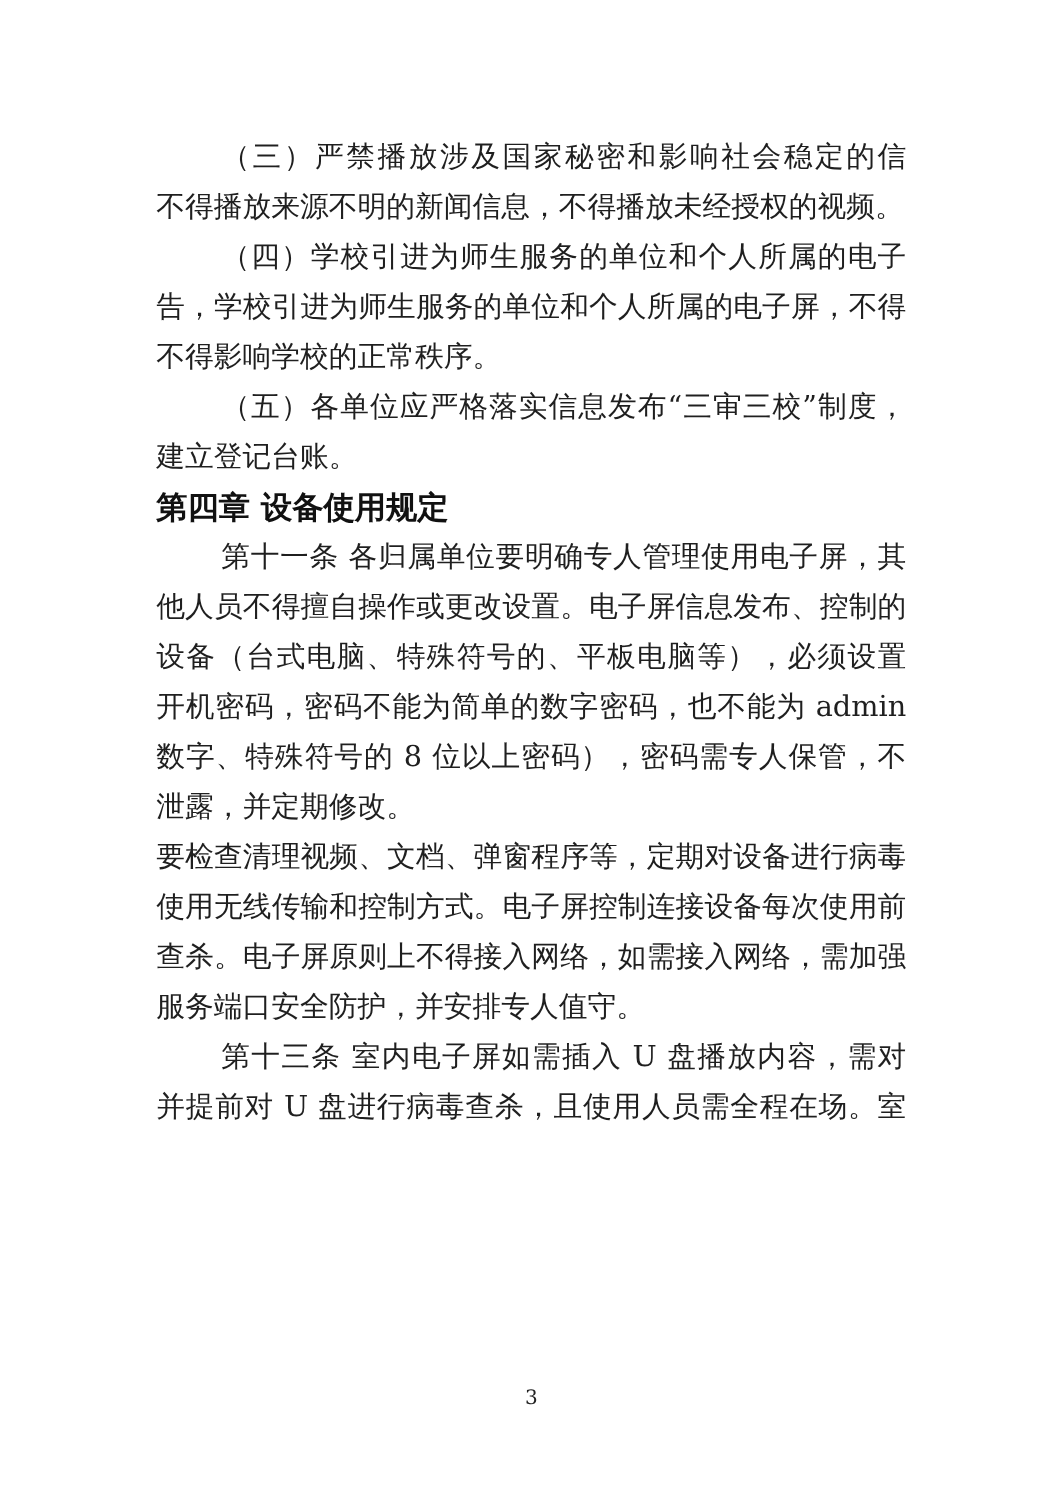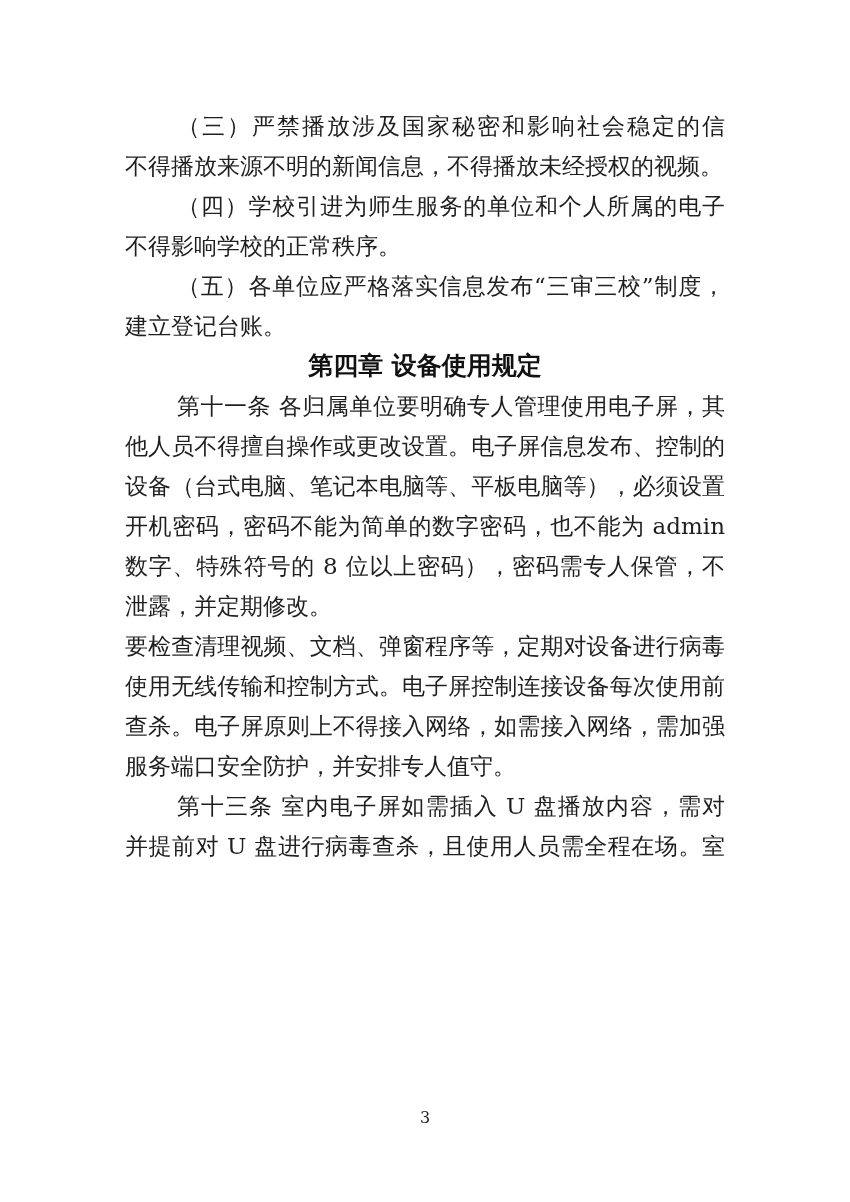--- a/index.html
+++ b/index.html
@@ -36,21 +36,21 @@
   .line.indent {
     text-indent: 52px;
   }
   .chapter-heading {
     font-family: "DejaVu Sans", "Liberation Sans", sans-serif;
     font-weight: bold;
     font-size: 25px;
     height: 40px;
     line-height: 40px;
     margin: 0;
-    text-align: center;
+    text-align: left;
     color: #111111;
   }
   .footer {
     position: absolute;
     left: 0;
     top: 1106px;
     width: 100%;
     height: 24px;
     line-height: 24px;
     text-align: center;
@@ -61,30 +61,31 @@
 </head>
 <body>
 
 <div class="page">
   <div class="content">
 
     <div class="line indent">（三）严禁播放涉及国家秘密和影响社会稳定的信息，</div>
     <div class="line end">不得播放来源不明的新闻信息，不得播放未经授权的视频。</div>
 
     <div class="line indent">（四）学校引进为师生服务的单位和个人所属的电子屏</div>
+    <div class="line">告，学校引进为师生服务的单位和个人所属的电子屏，不得</div>
     <div class="line end">不得影响学校的正常秩序。</div>
 
     <div class="line indent">（五）各单位应严格落实信息发布“三审三校”制度，</div>
     <div class="line end">建立登记台账。</div>
 
     <h2 class="chapter-heading">第四章 设备使用规定</h2>
 
     <div class="line indent">第十一条 各归属单位要明确专人管理使用电子屏，其</div>
     <div class="line">他人员不得擅自操作或更改设置。电子屏信息发布、控制的</div>
-    <div class="line">设备（台式电脑、笔记本电脑等、平板电脑等），必须设置</div>
+    <div class="line">设备（台式电脑、特殊符号的、平板电脑等），必须设置</div>
     <div class="line">开机密码，密码不能为简单的数字密码，也不能为 admin 等</div>
     <div class="line">数字、特殊符号的 8 位以上密码），密码需专人保管，不得</div>
     <div class="line end">泄露，并定期修改。</div>
 
     <div class="line">要检查清理视频、文档、弹窗程序等，定期对设备进行病毒</div>
     <div class="line">使用无线传输和控制方式。电子屏控制连接设备每次使用前</div>
     <div class="line">查杀。电子屏原则上不得接入网络，如需接入网络，需加强</div>
     <div class="line end">服务端口安全防护，并安排专人值守。</div>
 
     <div class="line indent">第十三条 室内电子屏如需插入 U 盘播放内容，需对 U</div>

